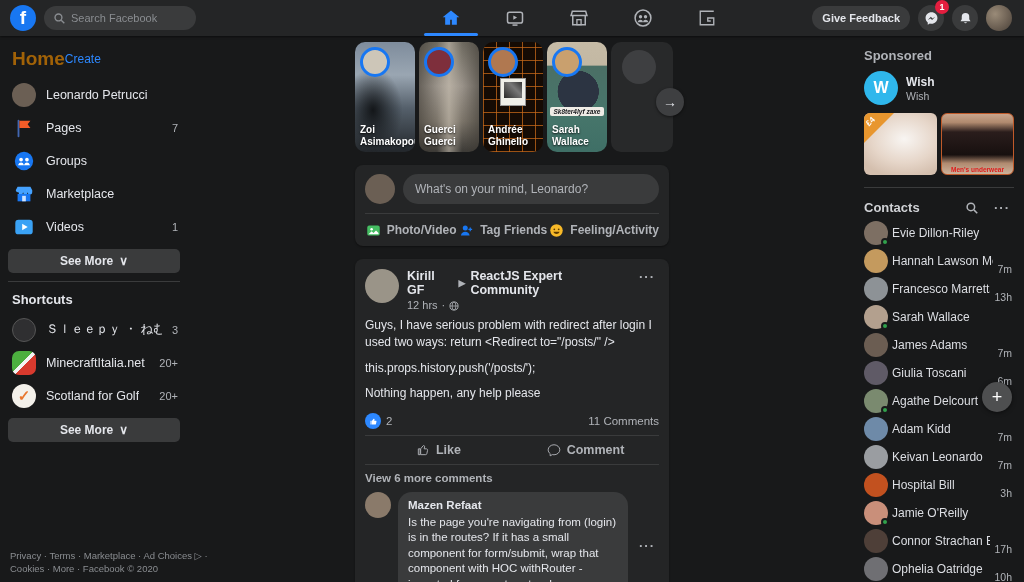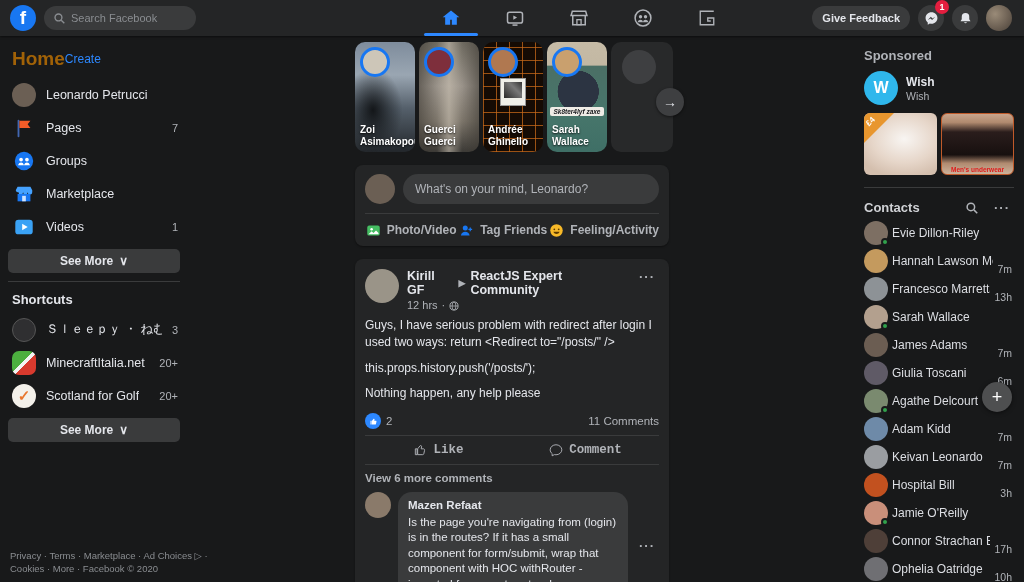--- a/index.html
+++ b/index.html
@@ -90,21 +90,21 @@
   .dots { color:#b0b3b8; font-size:13px; font-weight:bold; letter-spacing:1px; padding:0 4px; }
   .post-body { padding:0 10px; font-size:12px; line-height:1.4; color:#e4e6eb; }
   .post-body p { margin-bottom:9px; }
   .stats { display:flex; align-items:center; padding:2px 10px 6px 10px; font-size:11.5px; color:#b0b3b8; }
   .like-bubble { width:16px; height:16px; border-radius:50%; background:#2d88ff; display:flex;
     align-items:center; justify-content:center; margin-right:5px; }
   .stats .right { margin-left:auto; }
   .hdiv { height:1px; background:#3a3b3c; margin:0 10px; }
   .act-row { display:flex; height:28px; margin:0 10px; }
   .act-btn { flex:1; display:flex; align-items:center; justify-content:center; gap:6px;
-    font-size:12.5px; font-weight:bold; color:#b0b3b8; border-radius:4px;font-family:Liberation Mono, monospace; }
+    font-size:12.5px; font-weight:bold; color:#b0b3b8; border-radius:4px; }
   .view-more { padding:7px 10px 4px 10px; font-size:11.5px; font-weight:bold; color:#b0b3b8; }
   .comment-row { display:flex; gap:7px; padding:4px 10px 0 10px; }
   .c-bubble { background:#3a3b3c; border-radius:14px; padding:6px 10px; font-size:11.5px; line-height:1.35;
     color:#e4e6eb; max-width:238px; }
   .c-author { font-weight:bold; font-size:11.5px; color:#e4e6eb; margin-bottom:1px; }
   .c-dots { align-self:center; }
 
   
   .rsb { position:absolute; top:36px; left:858px; width:166px; height:384px; padding:10px 8px 0 4px; }
   .rsb-h { font-size:13px; font-weight:bold; color:#b0b3b8; padding:2px 2px 8px 2px; }

